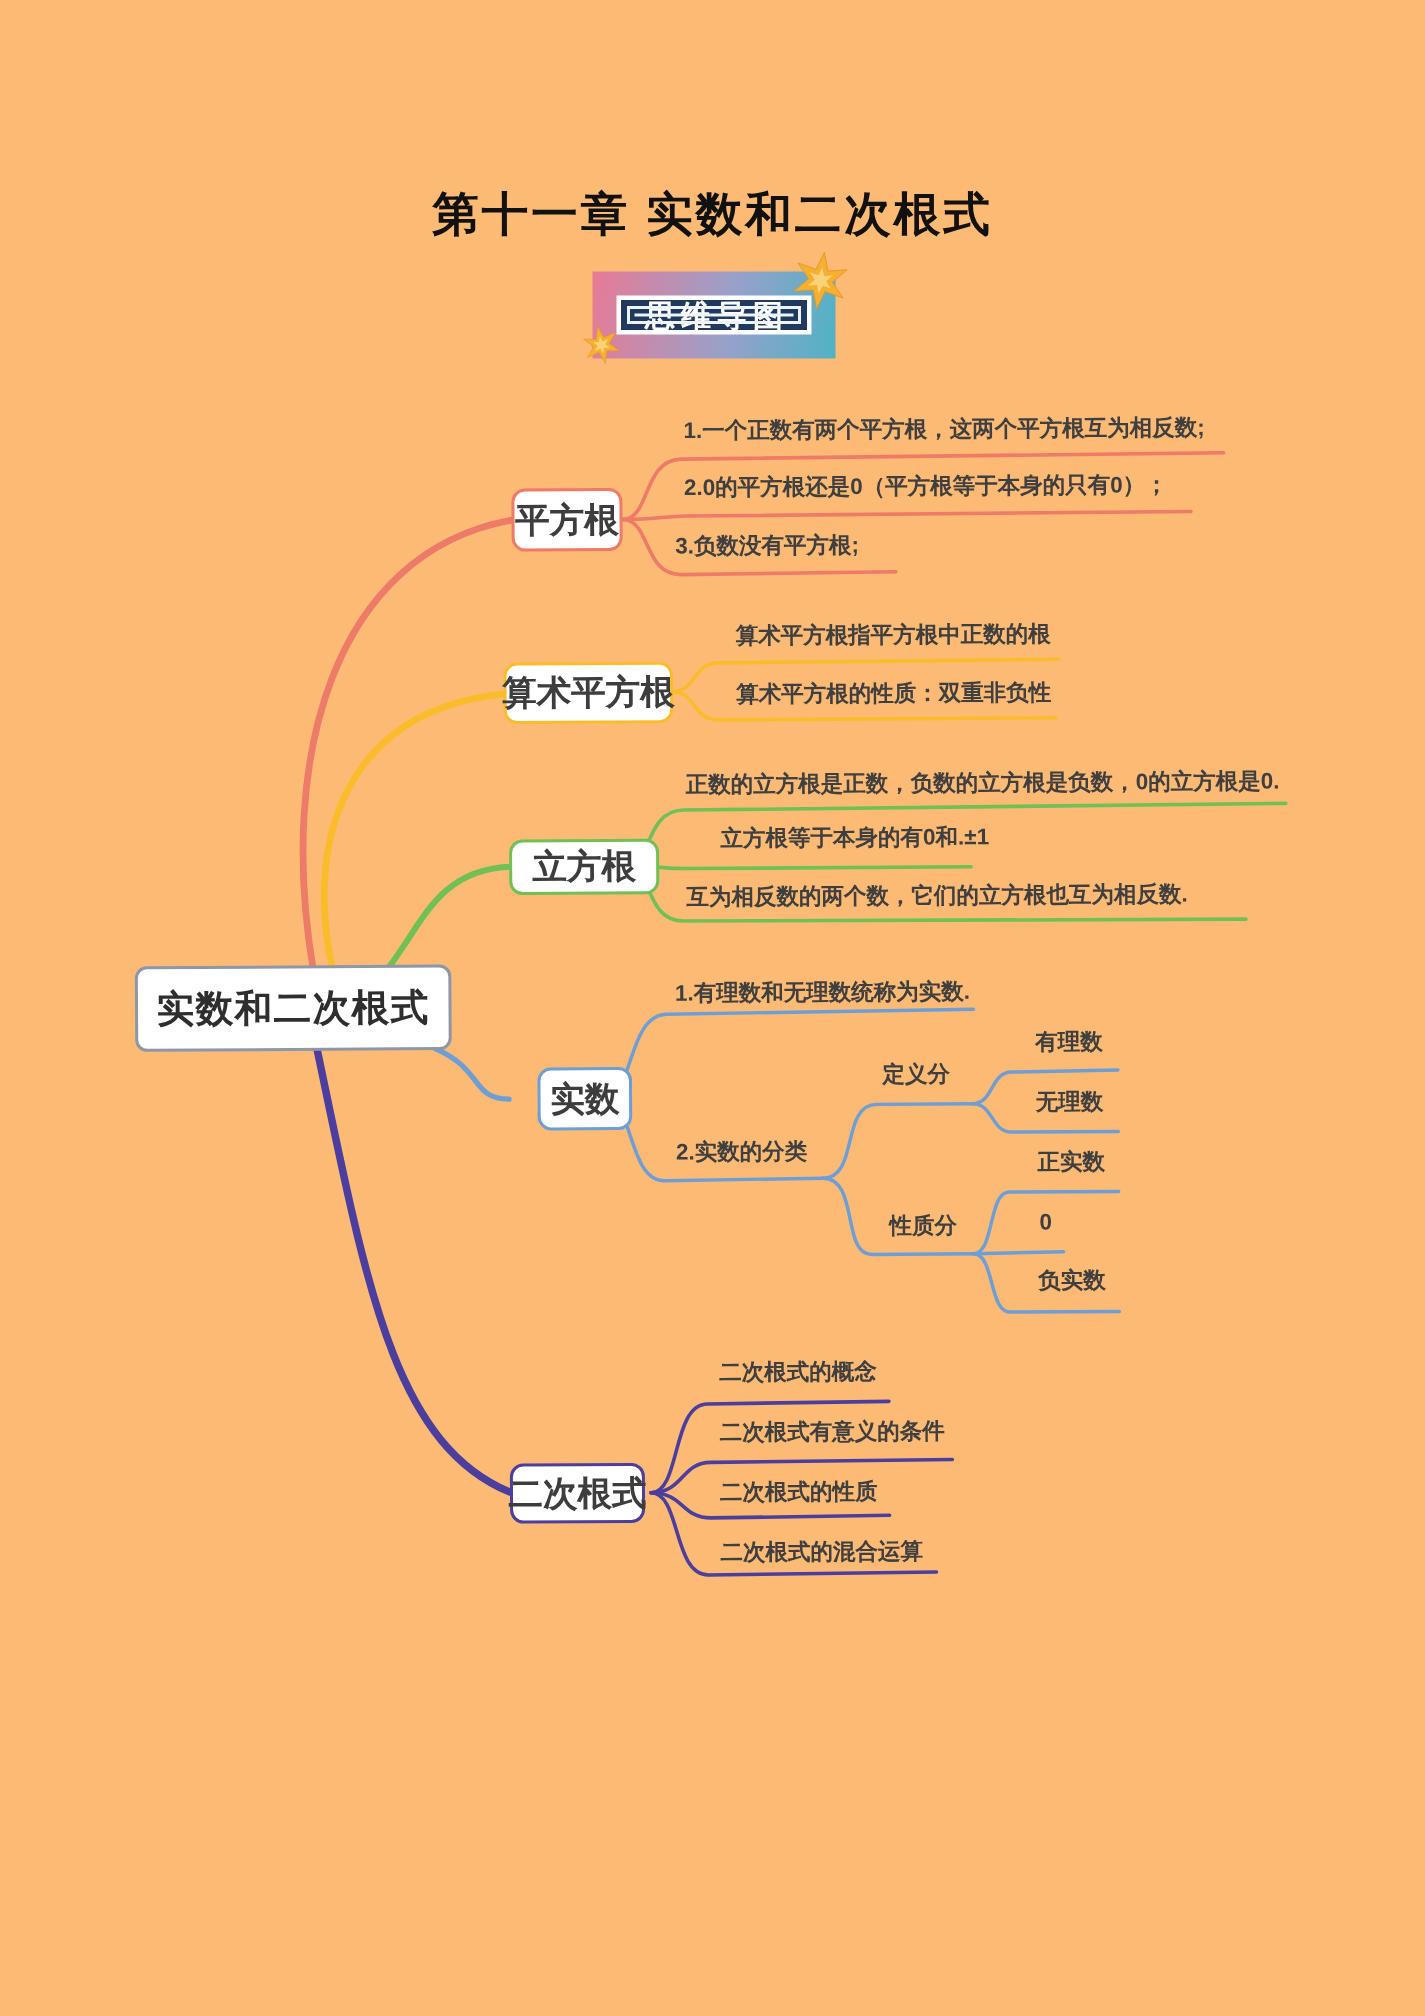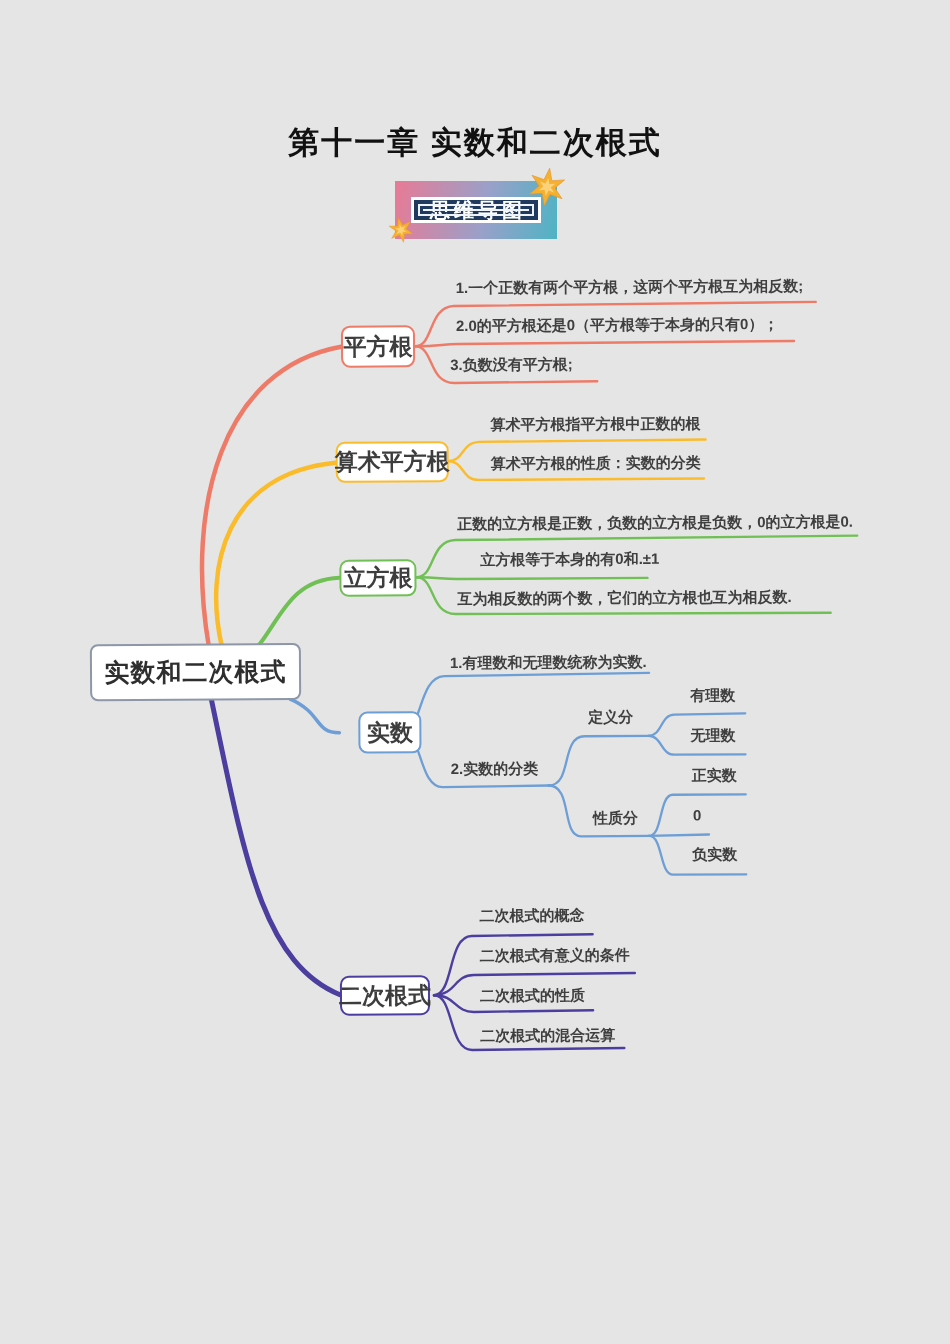--- a/index.html
+++ b/index.html
@@ -1,17 +1,17 @@
 <!DOCTYPE html>
 <html><head>
 <meta charset="utf-8">
 <style>
   html,body{margin:0;padding:0;background:#ffffff;}
   .page{
-    position:relative;width:950px;height:1344px;background:#e5e5e5;overflow:hidden;
+    position:relative;width:950px;height:1344px;background:#fdba74;overflow:hidden;
     font-family:"Liberation Sans","DejaVu Sans",sans-serif;
   }
   .doc-title{
     position:absolute;left:0;right:0;top:122px;text-align:center;
     font-size:31px;font-weight:700;color:#111;letter-spacing:2px;white-space:nowrap;
   }
   
   .badge-wrap{position:absolute;left:395px;top:181px;width:162px;height:58px;}
   .badge-frame{
     position:absolute;inset:0;padding:16px;box-sizing:border-box;
@@ -111,30 +111,30 @@
         <path d="M432,996 C452,996 446,937 470,937 L591,936" stroke-width="2.4"></path>
         <path d="M432,996 C454,996 452,976 472,976 L633,975" stroke-width="2.4"></path>
         <path d="M432,996 C454,996 452,1013 472,1013 L591,1012" stroke-width="2.4"></path>
         <path d="M432,996 C452,996 446,1051 470,1051 L622,1050" stroke-width="2.4"></path>
       </g>
     </svg>
 
     <div class="node root" style="left:90px;top:643px;width:211px;height:57px">实数和二次根式</div>
     <div class="node" style="left:343px;top:326px;width:74px;height:42px;border-color:#ee7a68">平方根</div>
     <div class="node" style="left:337px;top:442px;width:113px;height:41px;border-color:#fbbc2c">算术平方根</div>
-    <div class="node" style="left:340px;top:560px;width:77px;height:37px;border-color:#70c055">立方根</div>
+    <div class="node" style="left:340px;top:560px;width:100px;height:37px;border-color:#70c055">立方根</div>
     <div class="node" style="left:358px;top:712px;width:63px;height:42px;border-color:#6d9ed6">实数</div>
     <div class="node" style="left:338px;top:976px;width:90px;height:40px;border-color:#4b3e9e">二次根式</div>
 
     <div class="lbl" style="left:458px;top:281px">1.一个正数有两个平方根，这两个平方根互为相反数;</div>
     <div class="lbl" style="left:458px;top:319px">2.0的平方根还是0（平方根等于本身的只有0）；</div>
     <div class="lbl" style="left:452px;top:358px">3.负数没有平方根;</div>
 
     <div class="lbl" style="left:492px;top:418px">算术平方根指平方根中正数的根</div>
-    <div class="lbl" style="left:492px;top:457px">算术平方根的性质：实数的分类</div>
+    <div class="lbl" style="left:492px;top:457px">算术平方根的性质：双重非负性</div>
 
     <div class="lbl" style="left:458px;top:517px">正数的立方根是正数，负数的立方根是负数，0的立方根是0.</div>
     <div class="lbl" style="left:481px;top:553px">立方根等于本身的有0和.±1</div>
     <div class="lbl" style="left:458px;top:592px">互为相反数的两个数，它们的立方根也互为相反数.</div>
 
     <div class="lbl" style="left:450px;top:656px">1.有理数和无理数统称为实数.</div>
     <div class="lbl" style="left:450px;top:762px">2.实数的分类</div>
     <div class="lbl" style="left:588px;top:711px">定义分</div>
     <div class="lbl" style="left:592px;top:812px">性质分</div>
     <div class="lbl" style="left:690px;top:690px">有理数</div>

